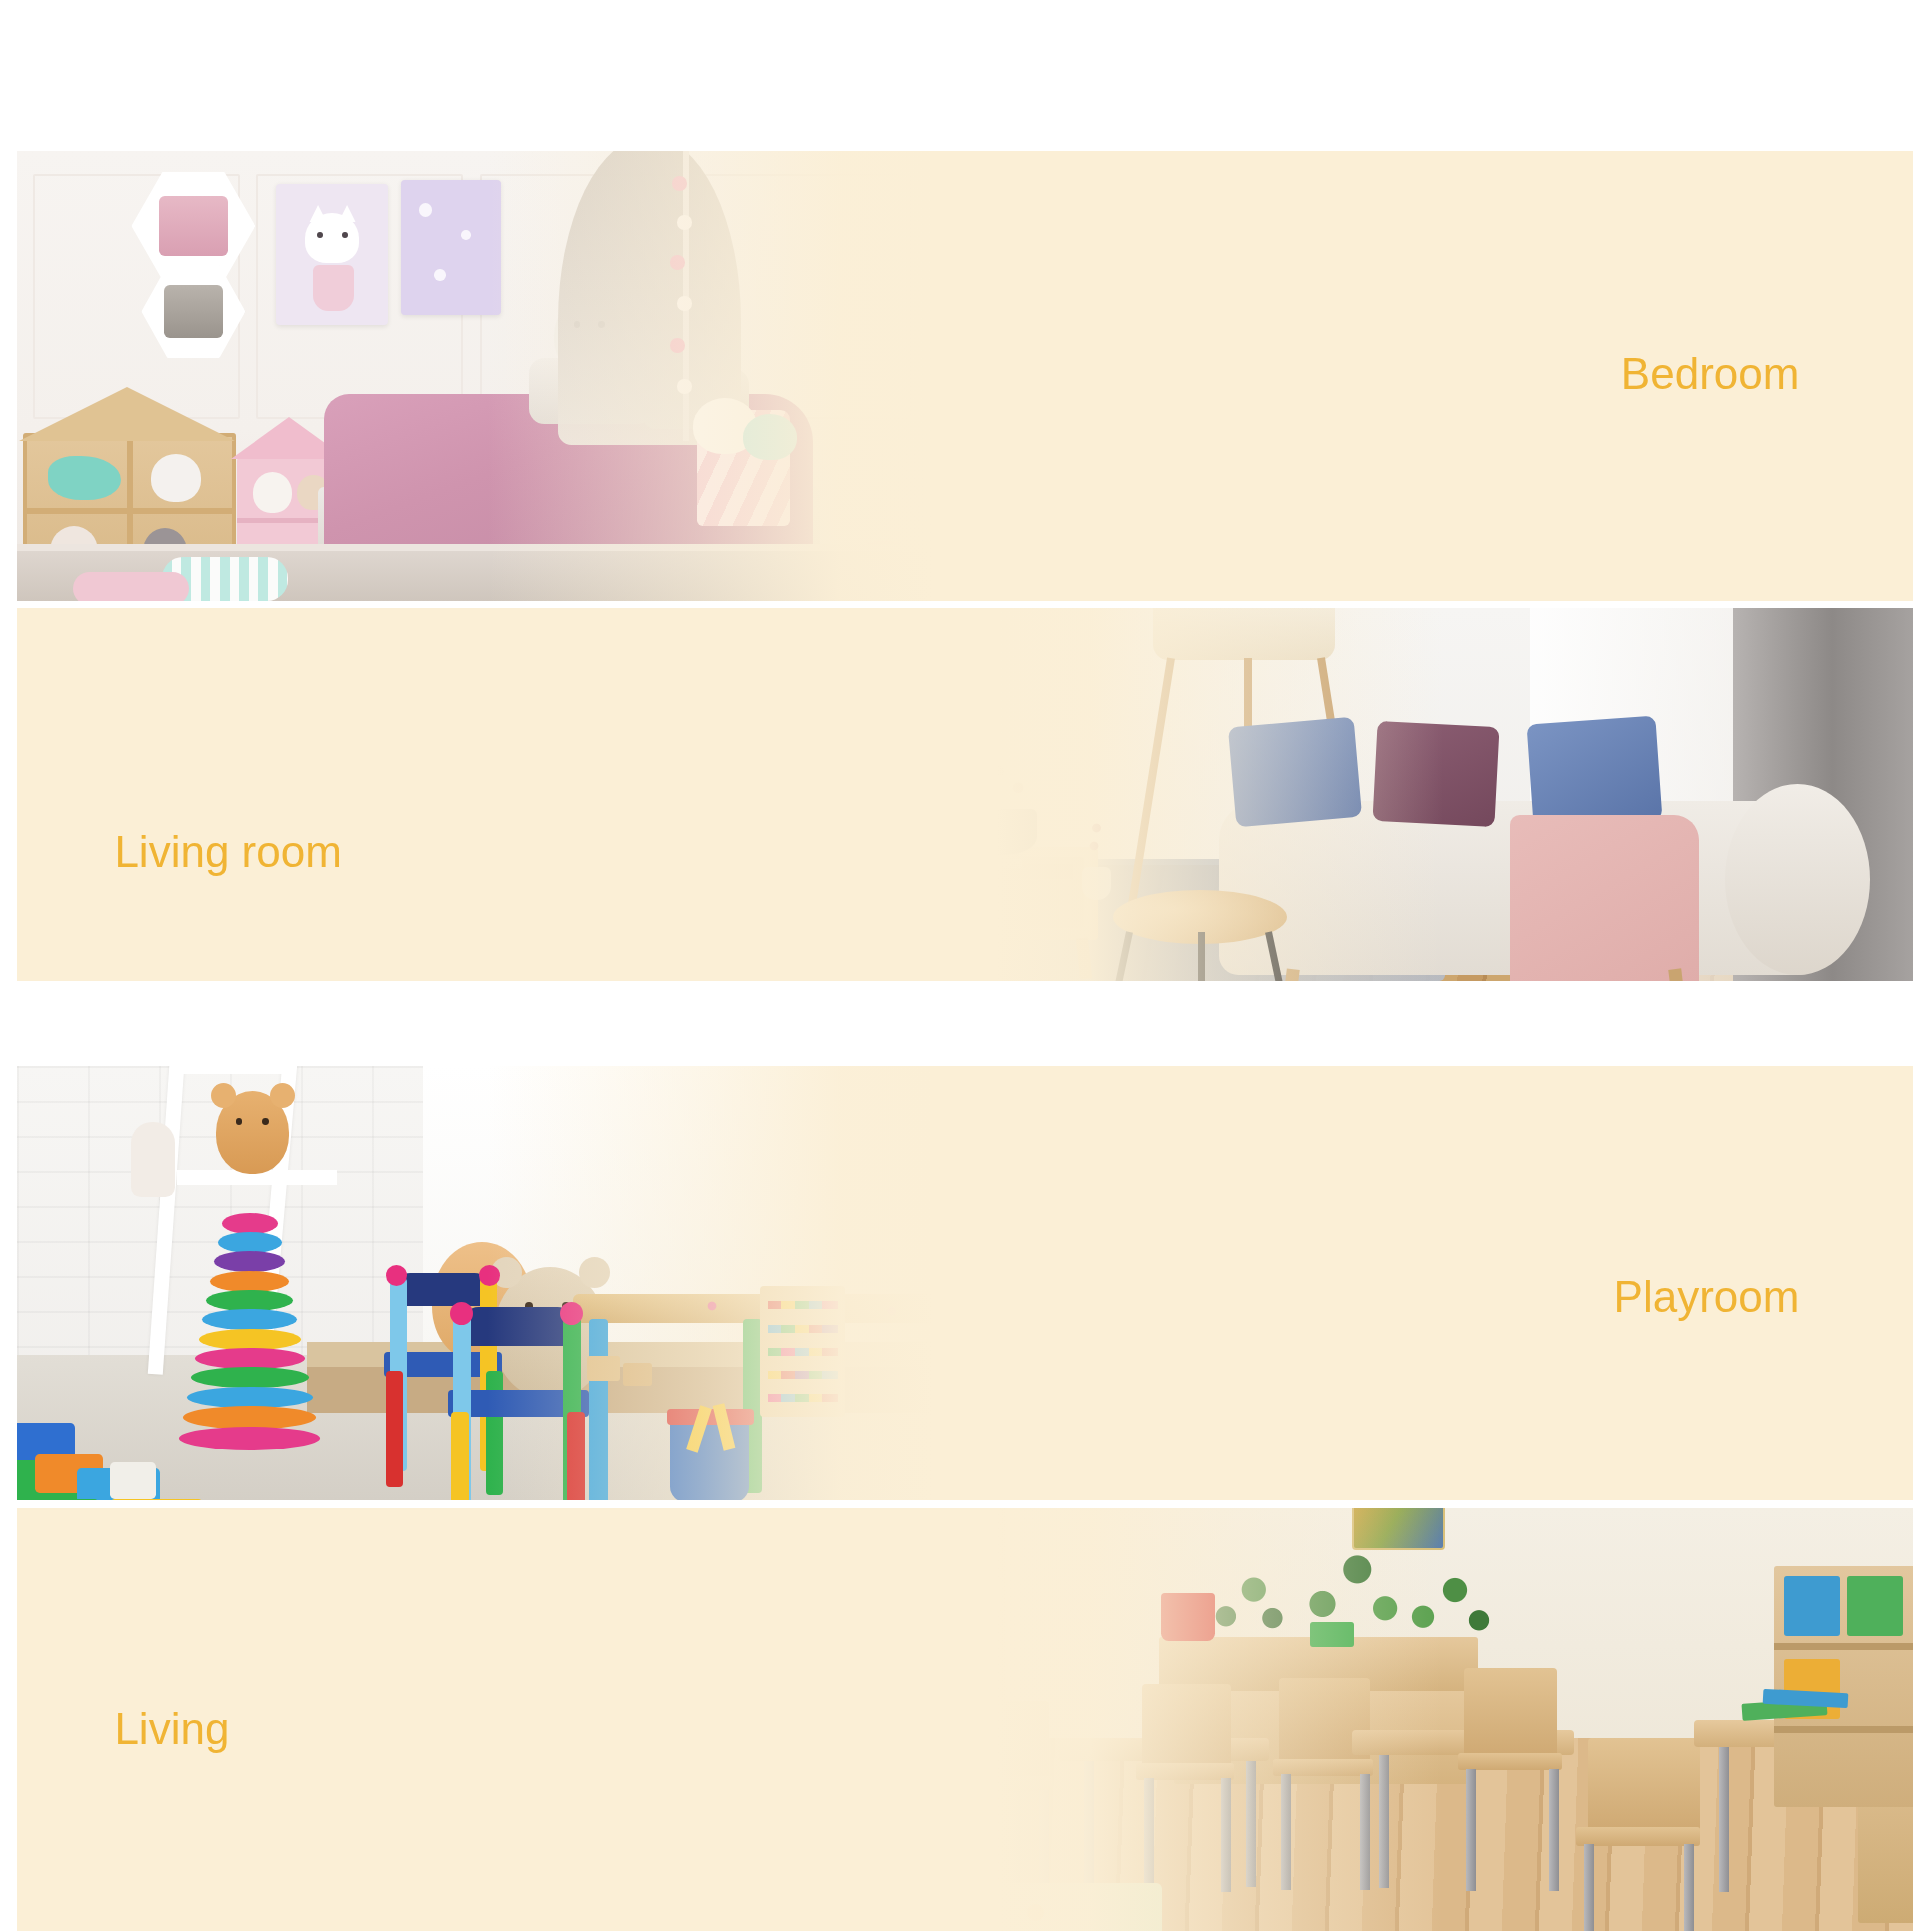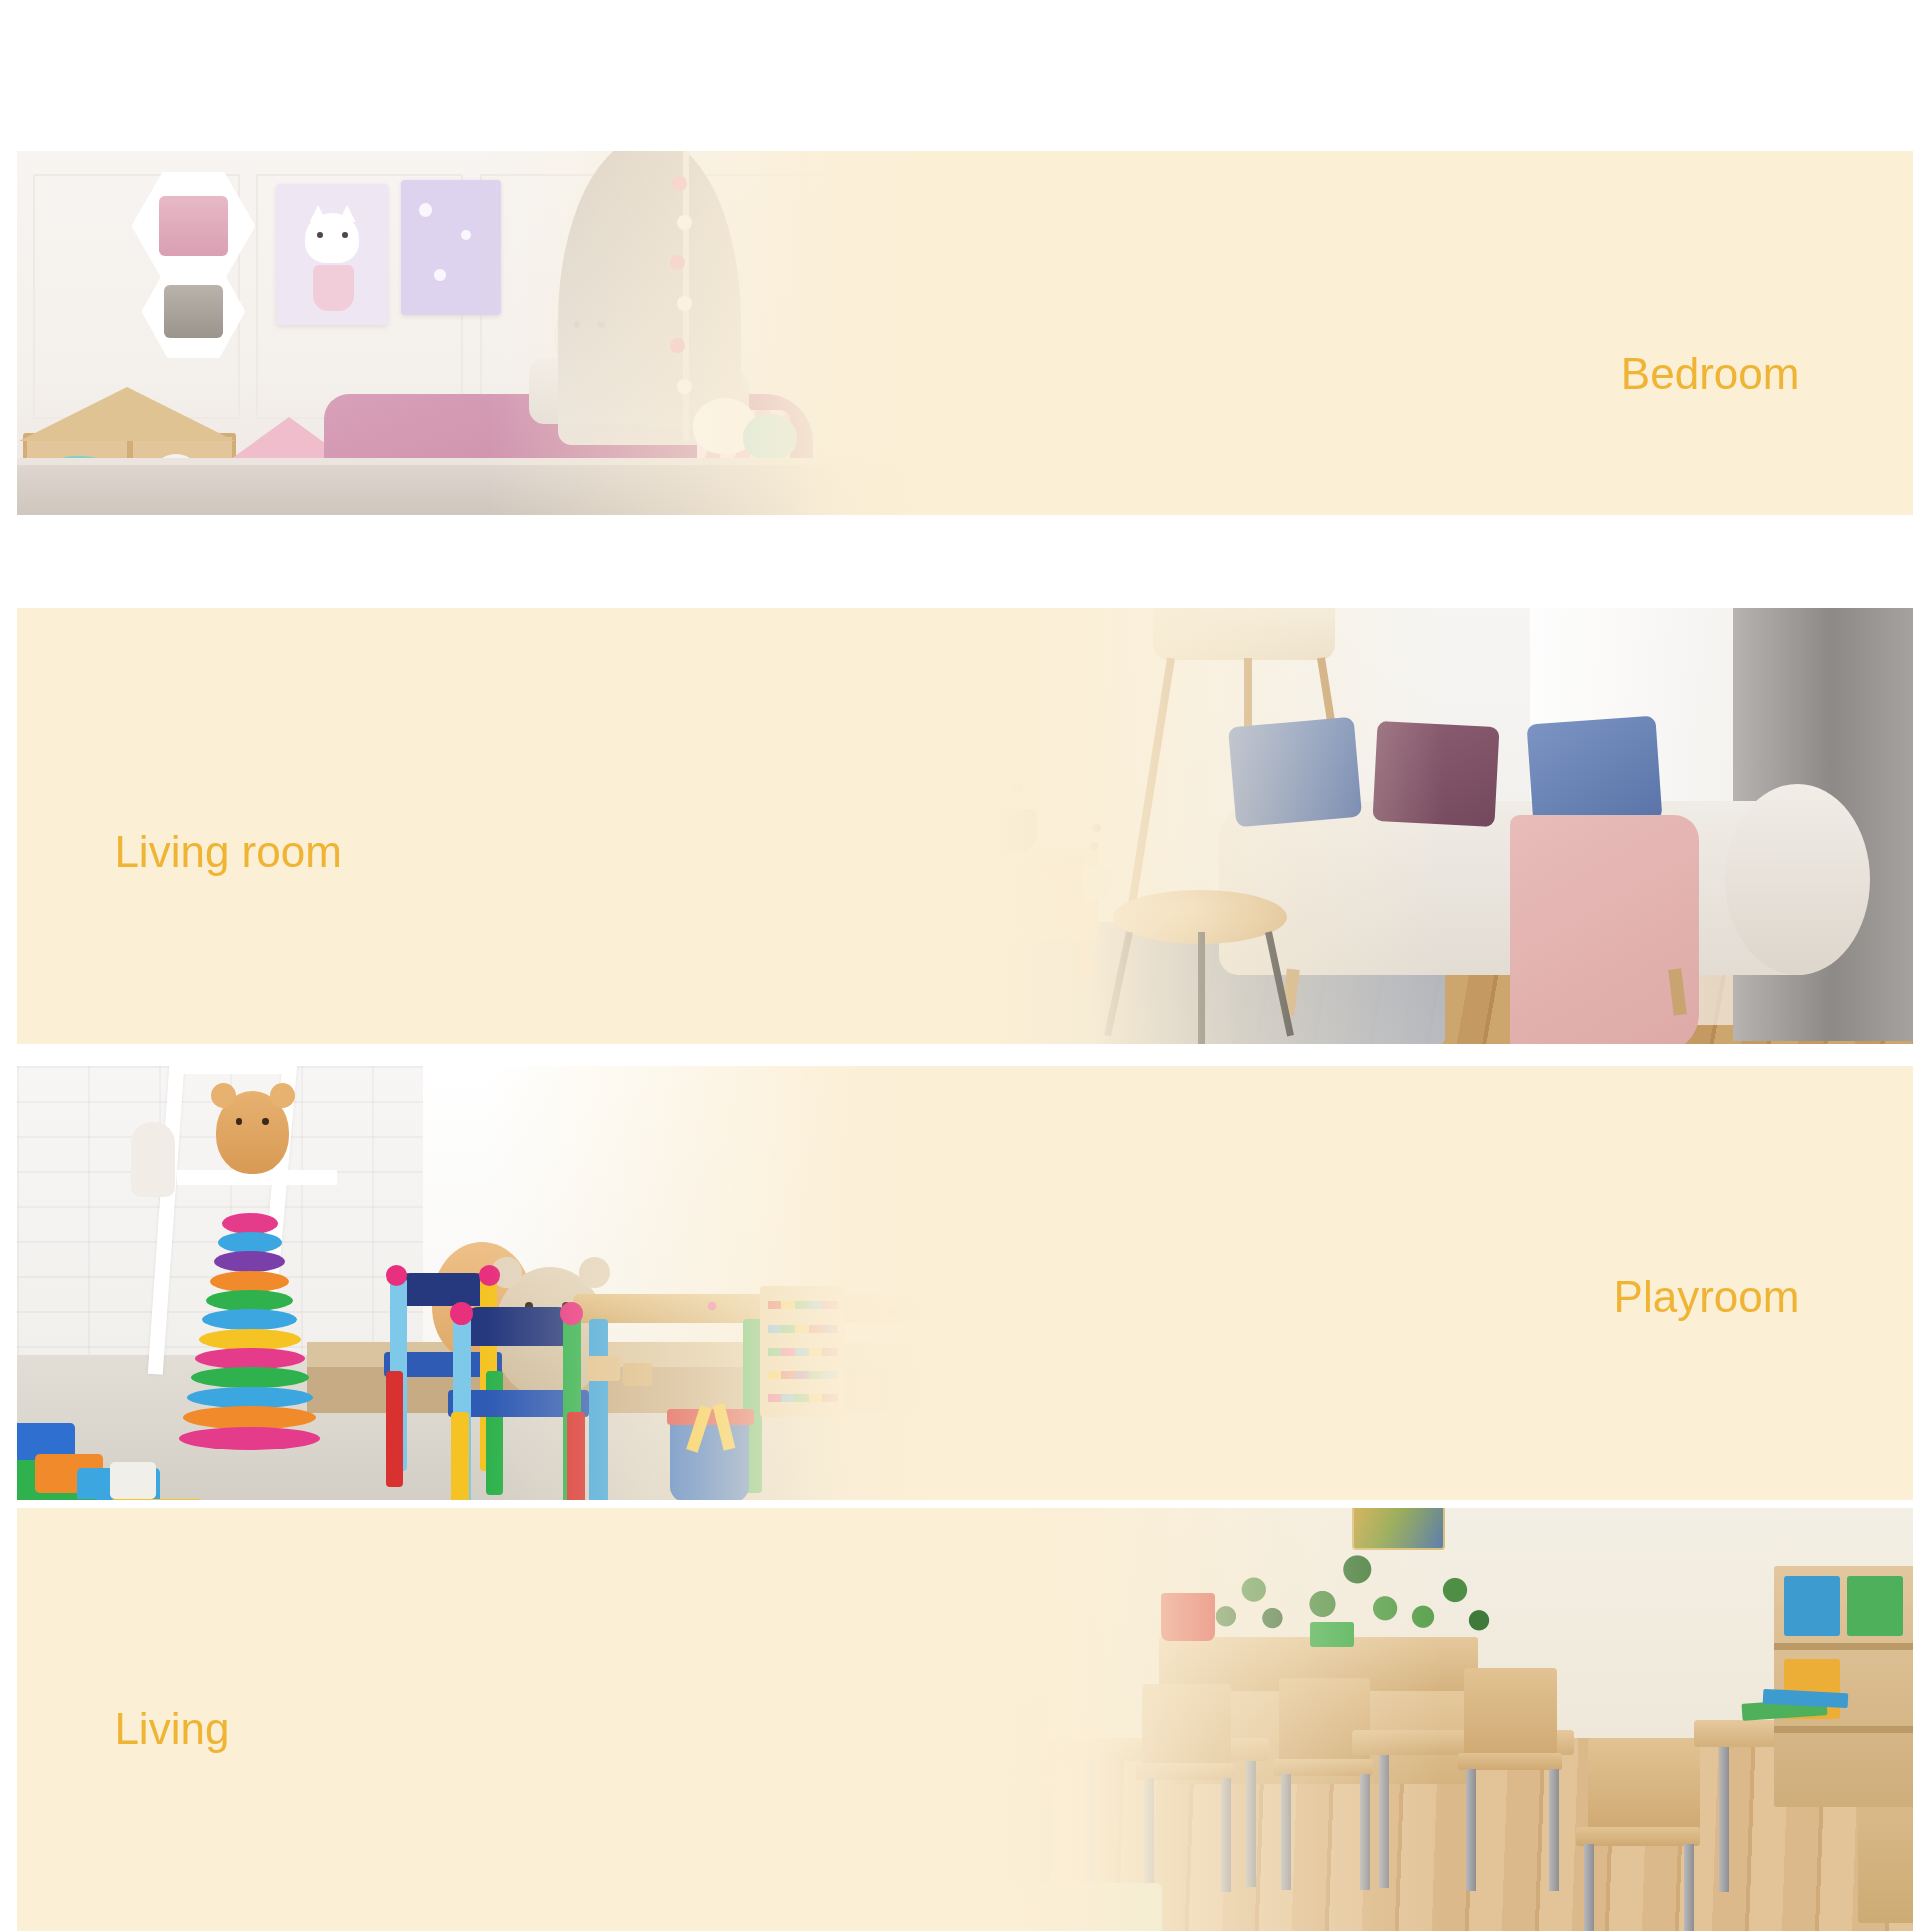--- a/index.html
+++ b/index.html
@@ -103,22 +103,22 @@
     font-size: 44px;
     line-height: 44px;
     color: #F0B434;
     white-space: nowrap;
     z-index: 5;
   }
   .panel.img-left  .panel-label { right: 114px; }
   .panel.img-right .panel-label { left: 97px; }
 
   
-  #panel-bedroom    { top: 151px;  height: 364px; }
-  #panel-living     { top: 608px;  height: 436px; }
+  #panel-bedroom    { top: 151px;  height: 450px; }
+  #panel-living     { top: 608px;  height: 373px; }
   #panel-playroom   { top: 1066px; height: 434px; text-align: right; }
   #panel-daycare    { top: 1508px; height: 423px; }
 
   #panel-bedroom  .panel-label { top: 201px; }
   #panel-living   .panel-label { top: 222px; }
   #panel-playroom .panel-label { top: 209px; }
   #panel-daycare  .panel-label { top: 199px; }
 
   
   .scene { position: absolute; inset: 0; overflow: hidden; }

